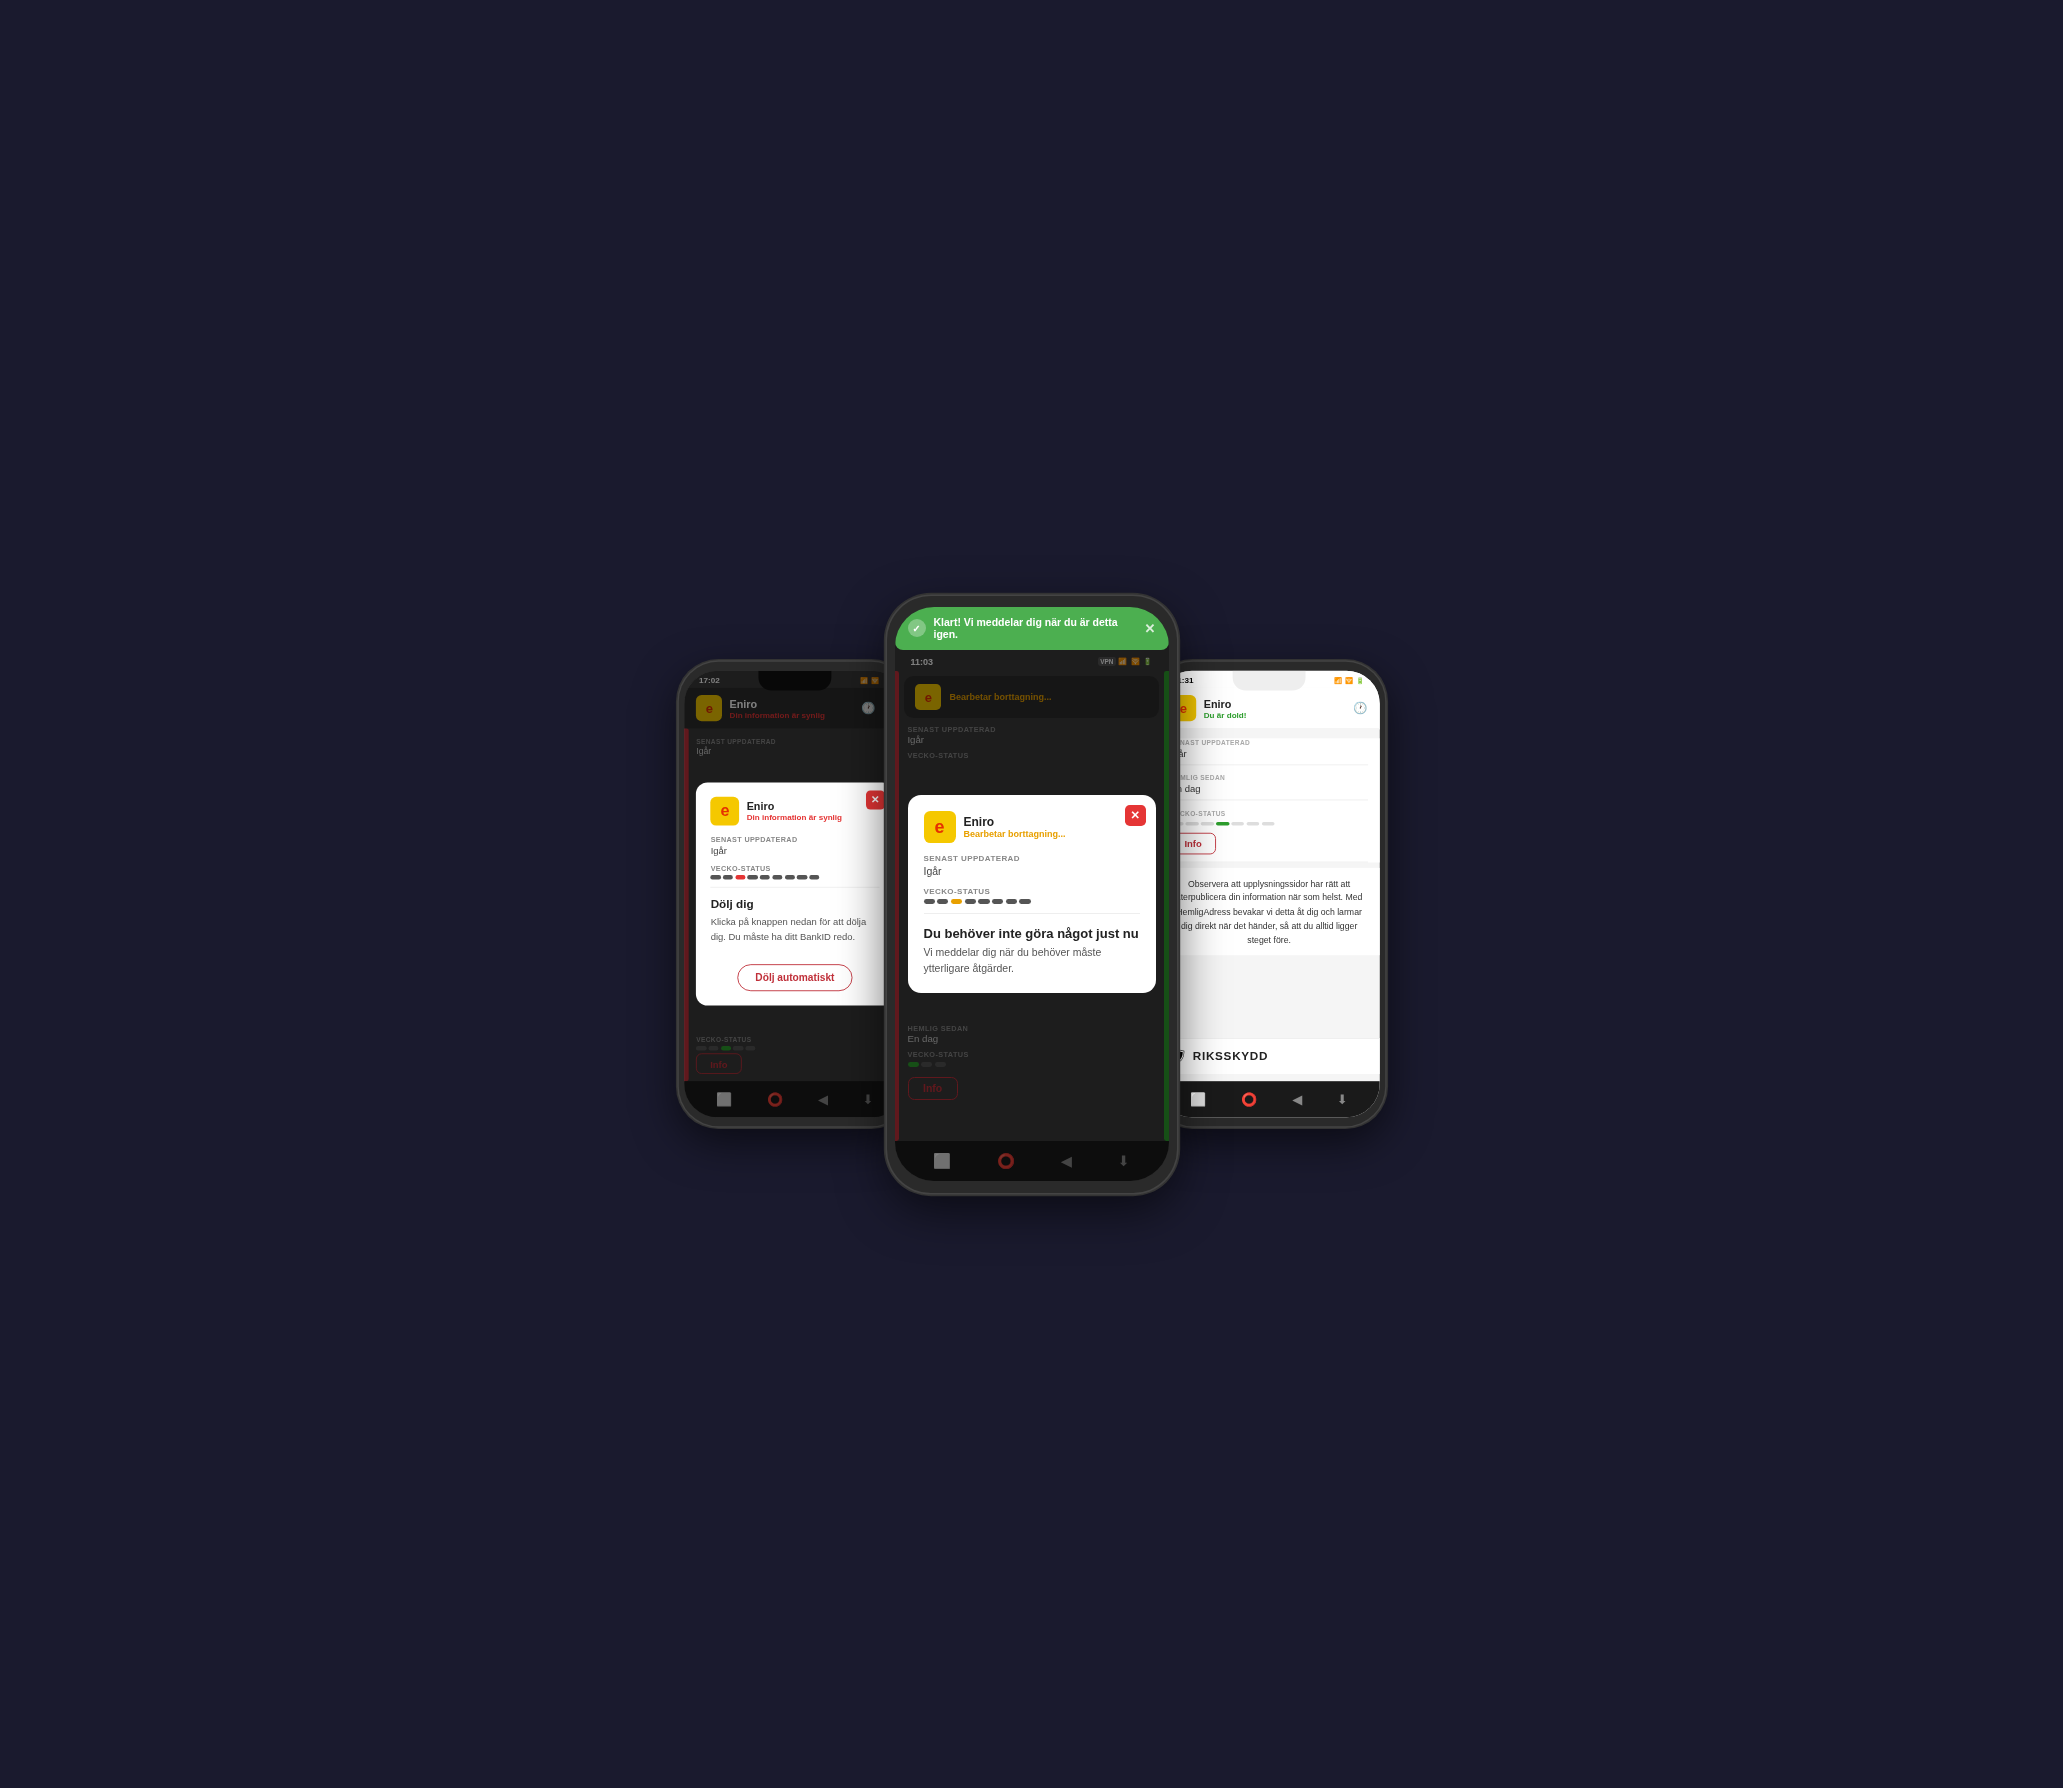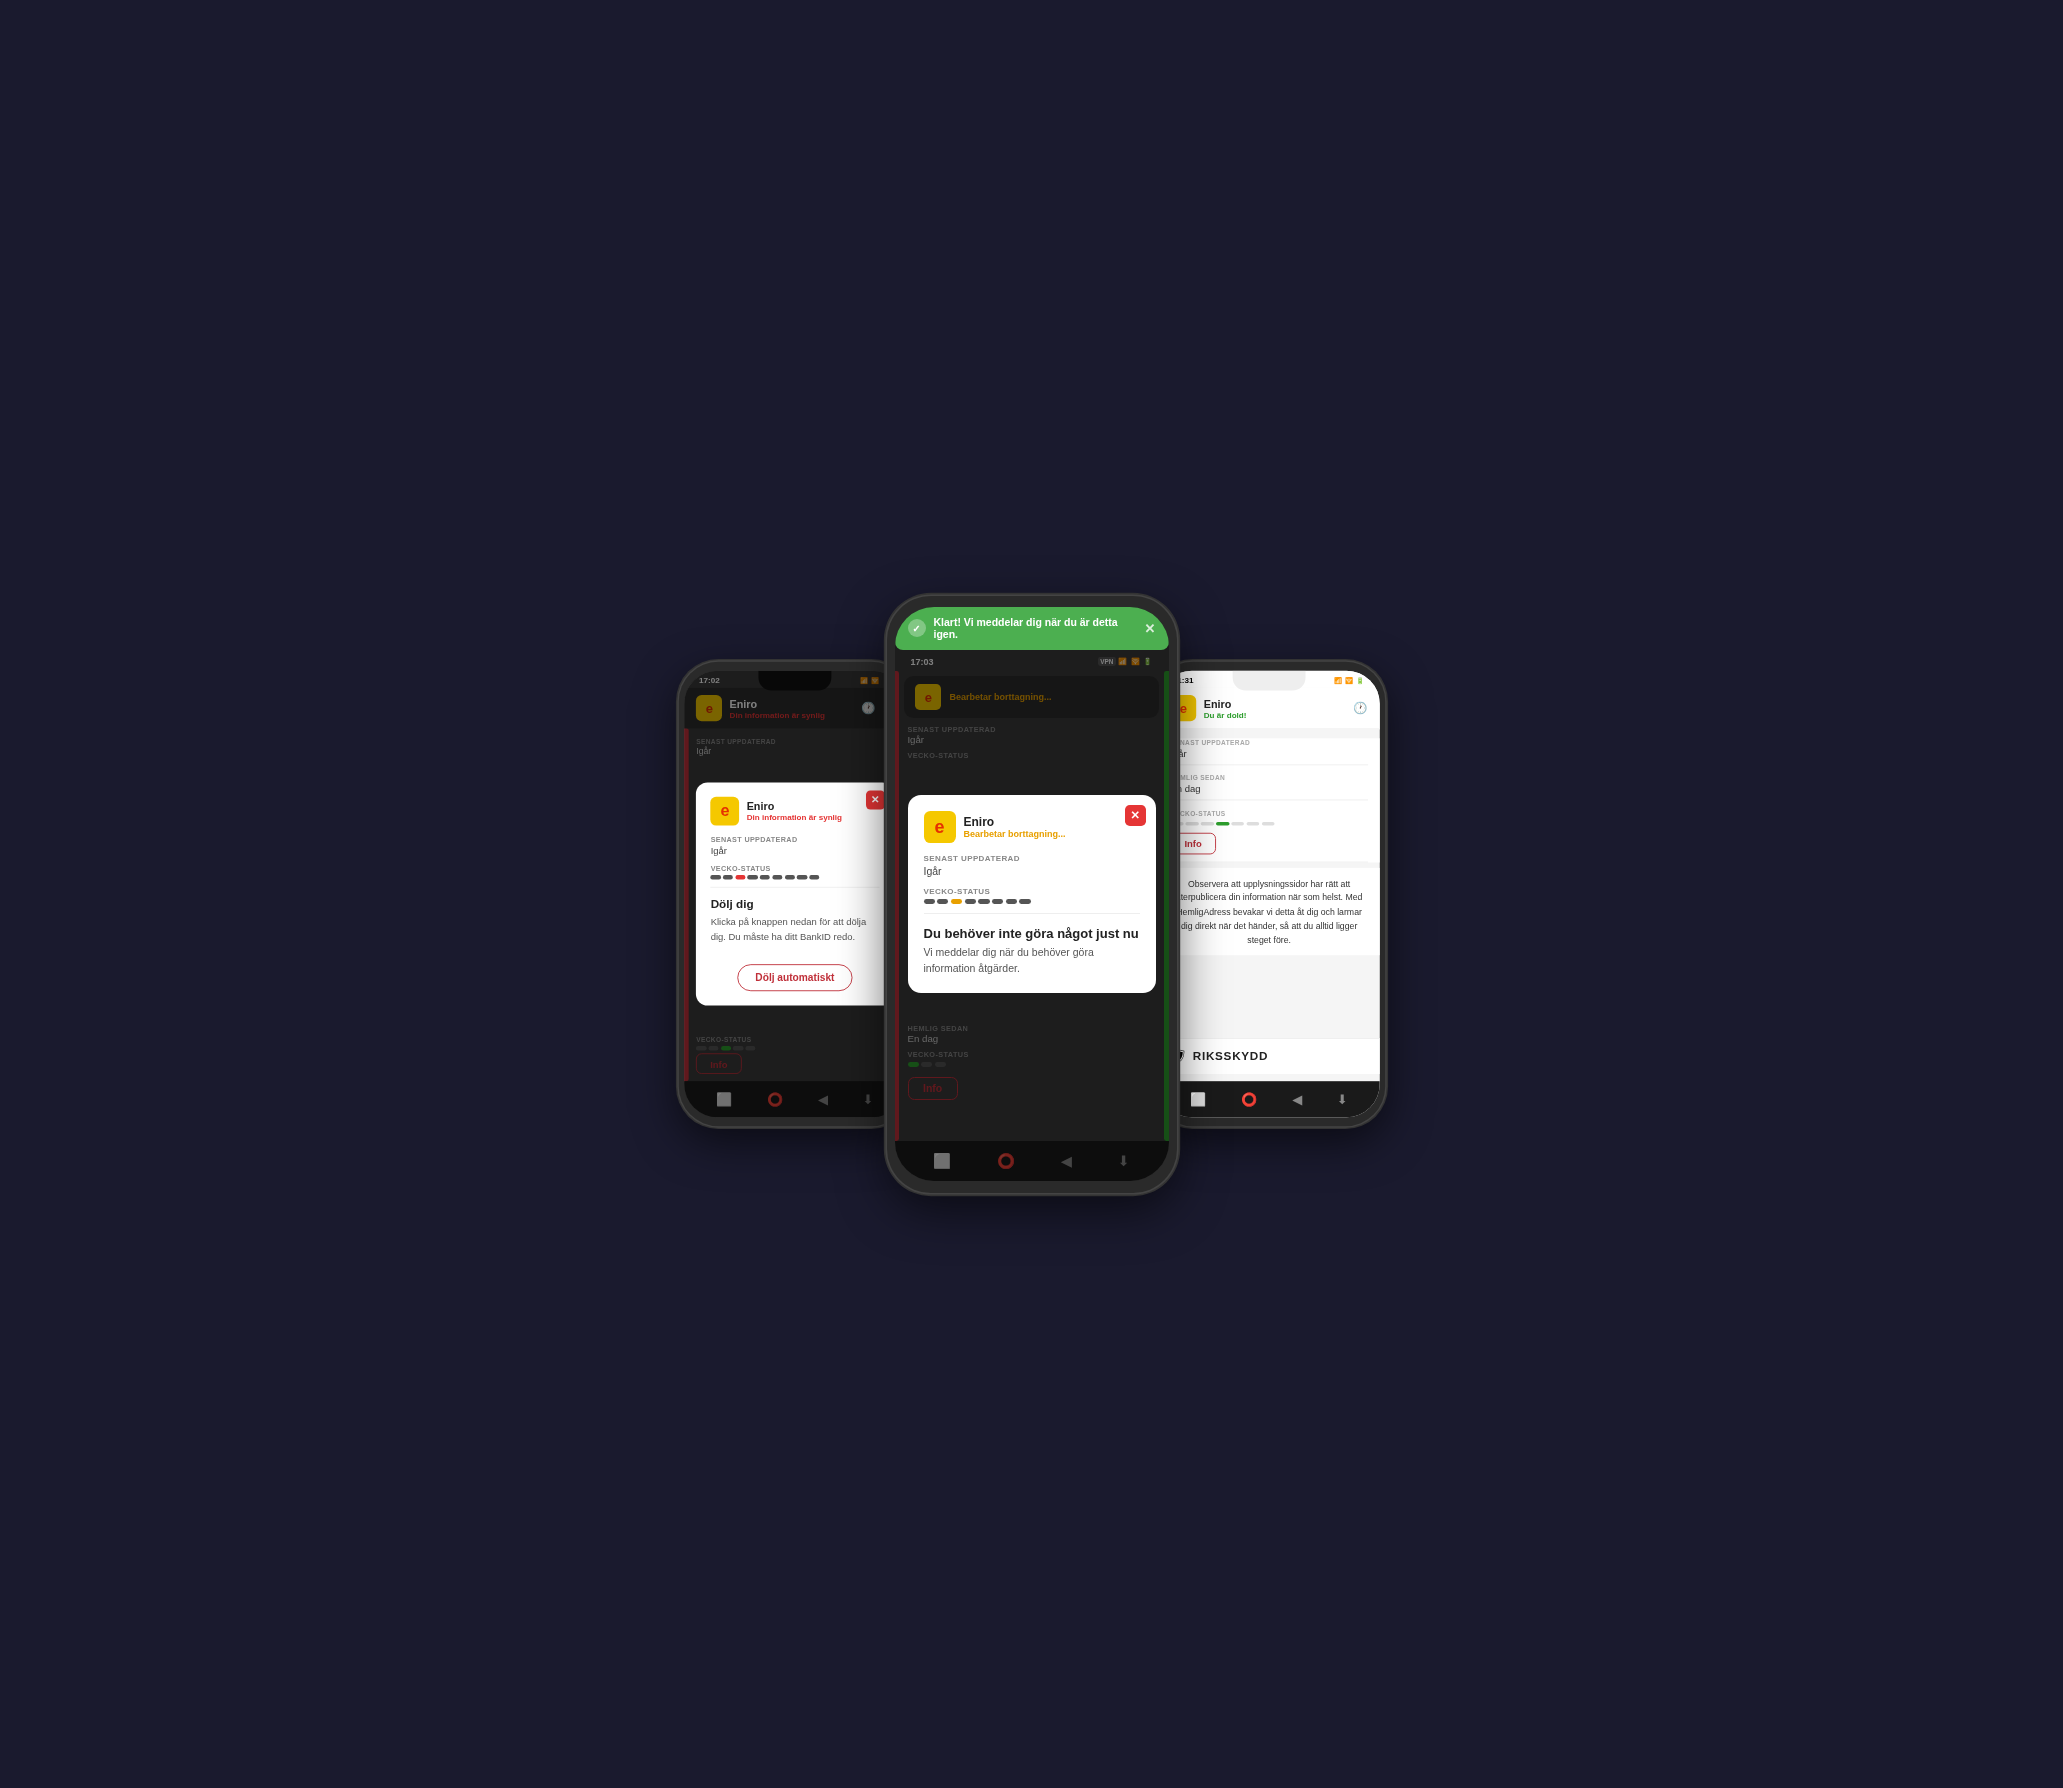--- a/index.html
+++ b/index.html
@@ -595,21 +595,21 @@
   <div class="phone phone-center">
     <div class="phone-screen">
 
       <div class="toast">
         <div class="toast-check">✓</div>
         <span>Klart! Vi meddelar dig när du är detta igen.</span>
         <span class="toast-close">✕</span>
       </div>
 
       <div class="status-bar dark-bg">
-        <span>17:03</span>
+        <span>11:03</span>
         <div class="status-icons">
           <span style="font-size:6.4px;background:#555;padding:0.8px 2.4px;border-radius:2.4px;">VPN</span>
           <span>📶</span>
           <span>🛜</span>
           <span>🔋</span>
         </div>
       </div>
       <div class="notch-pill"></div>
 
       <div style="padding: 6.4px 9.7px;">
@@ -647,21 +647,21 @@
             <div class="dot"></div>
             <div class="dot yellow"></div>
             <div class="dot"></div>
             <div class="dot"></div>
             <div class="dot"></div>
             <div class="dot"></div>
             <div class="dot"></div>
           </div>
           <div style="height:0.8px;background:#eee;margin:9.7px 0;"></div>
           <div class="modal-heading">Du behöver inte göra något just nu</div>
-          <div class="modal-body-text">Vi meddelar dig när du behöver göra information åtgärder.</div>
+          <div class="modal-body-text">Vi meddelar dig när du behöver måste ytterligare åtgärder.</div>
         </div>
       </div>
 
       <div style="position:absolute;bottom:81px;left:13px;right:13px;">
         <div class="label-sm">HEMLIG SEDAN</div>
         <div class="value-sm">En dag</div>
         <div class="label-sm" style="margin-top:6.4px;">VECKO-STATUS</div>
         <div class="status-dots">
           <div class="dot green"></div>
           <div class="dot"></div>

